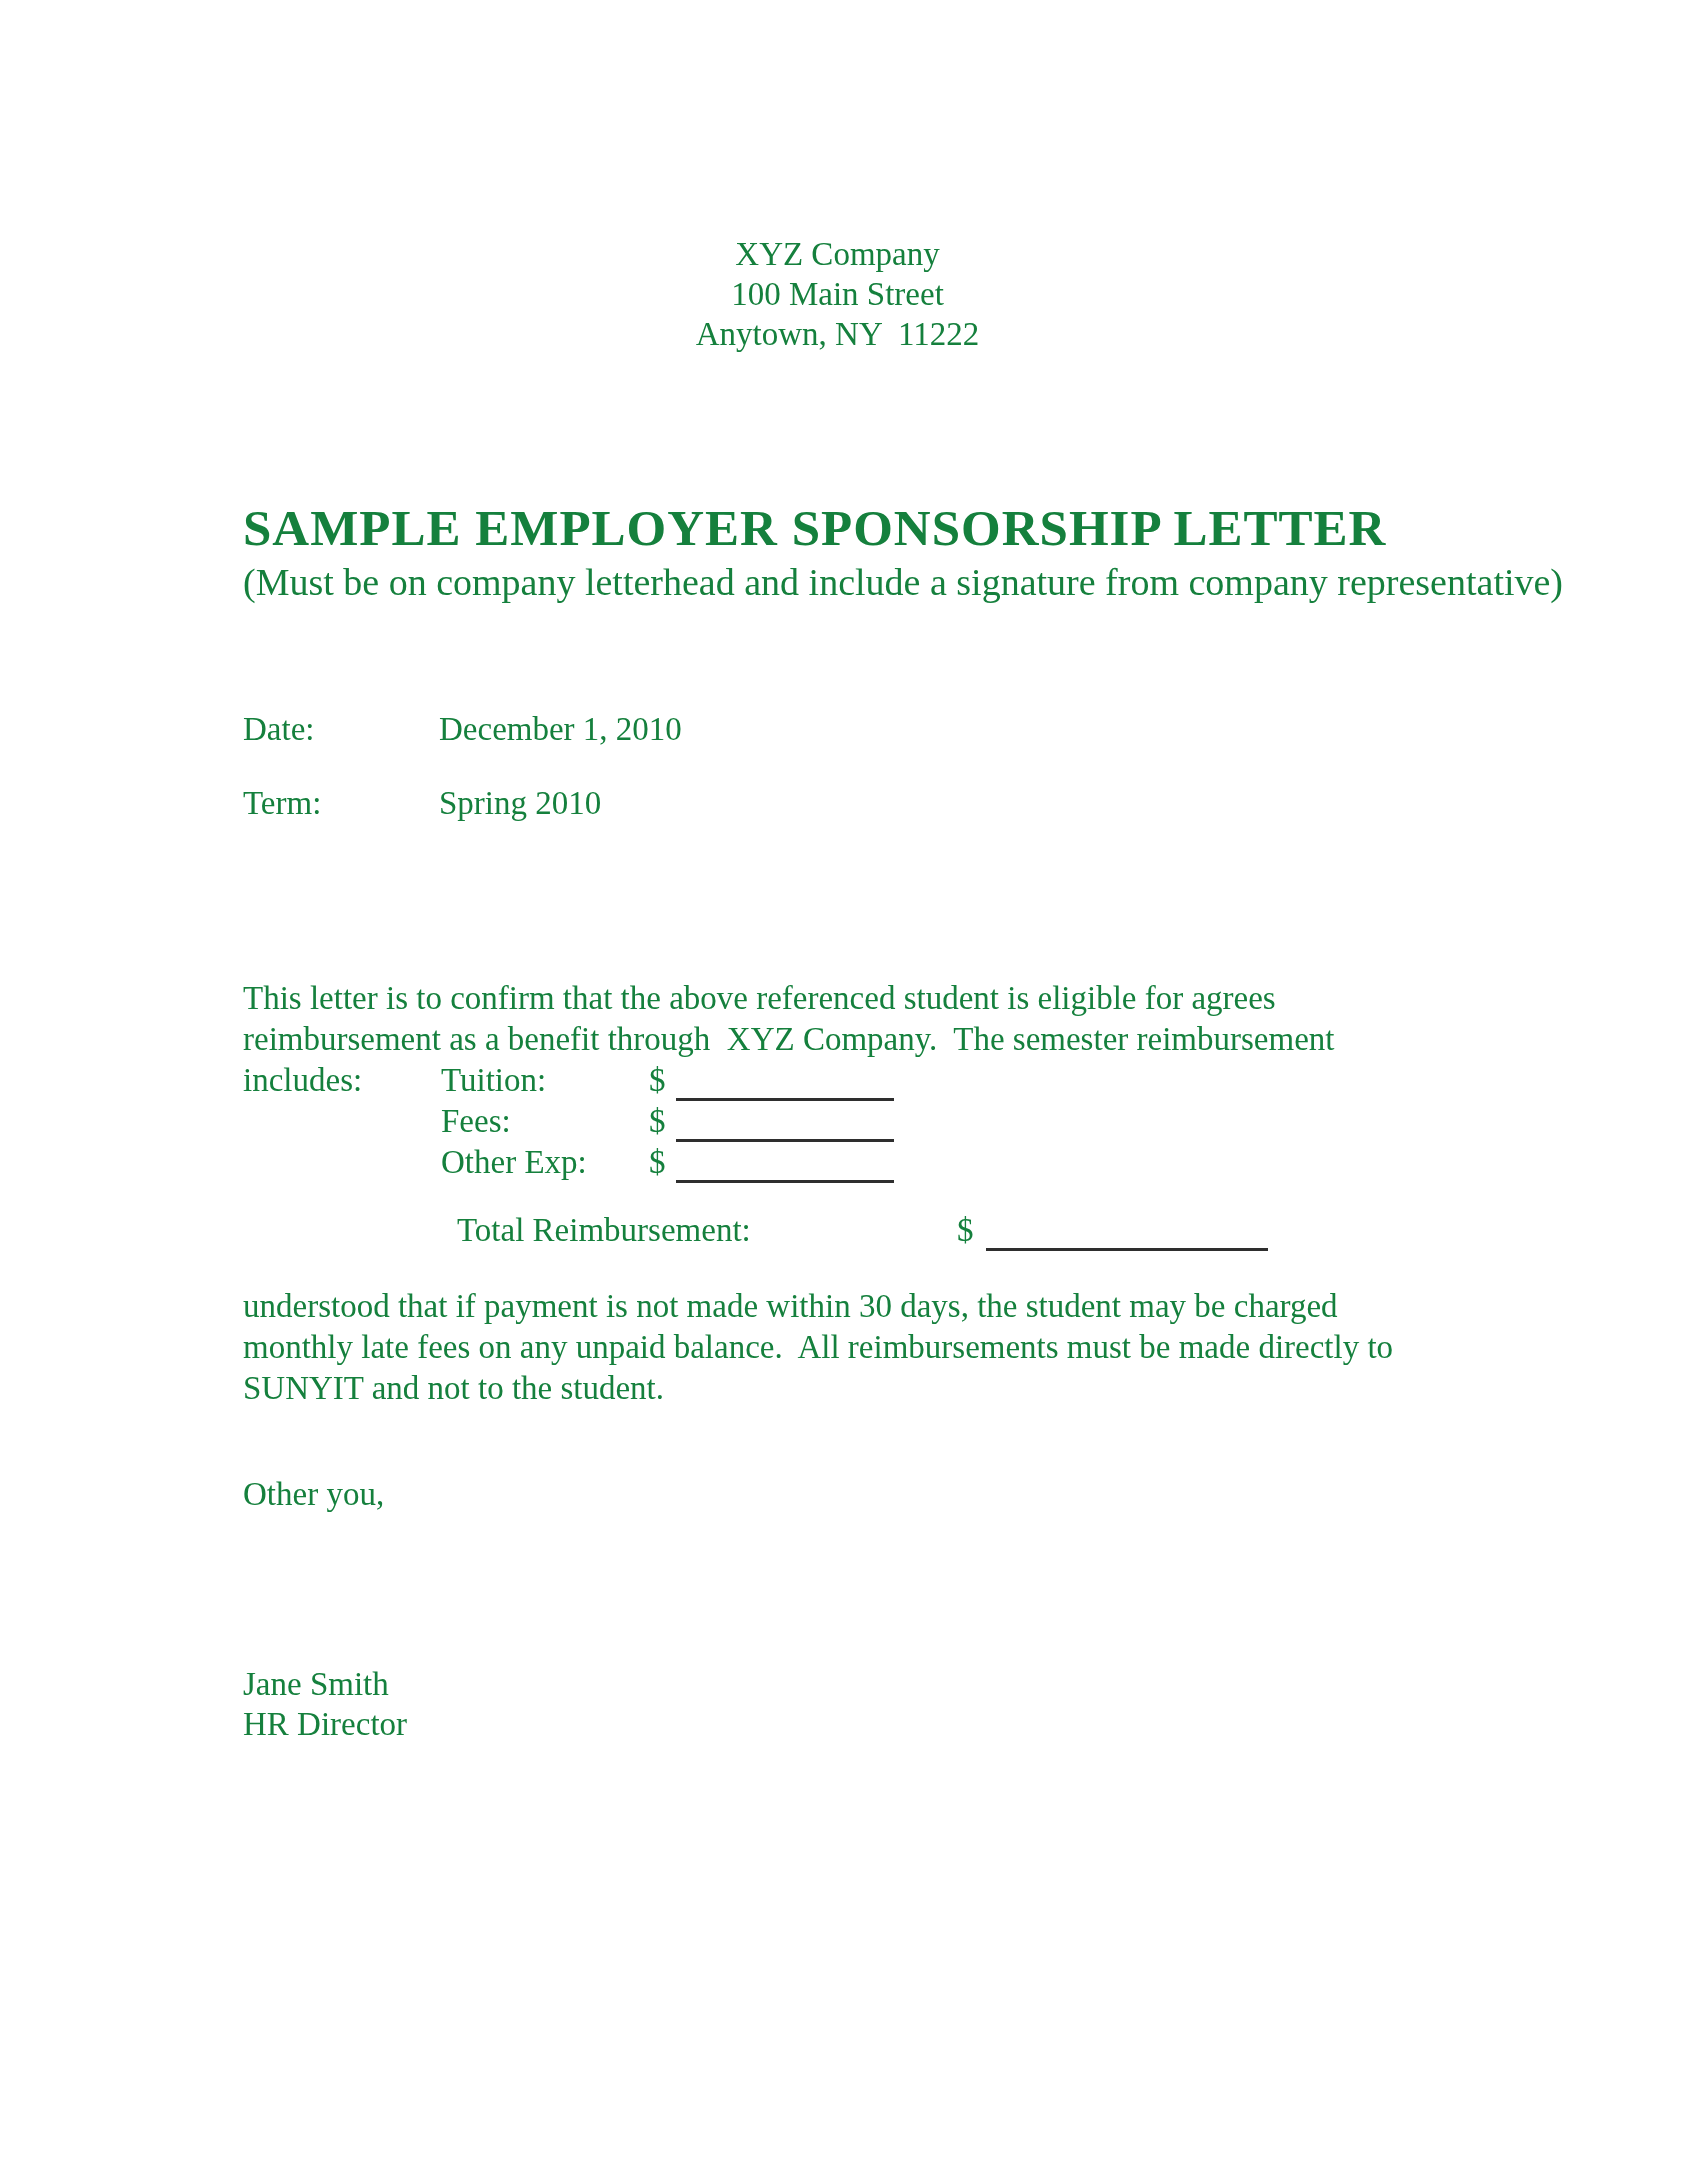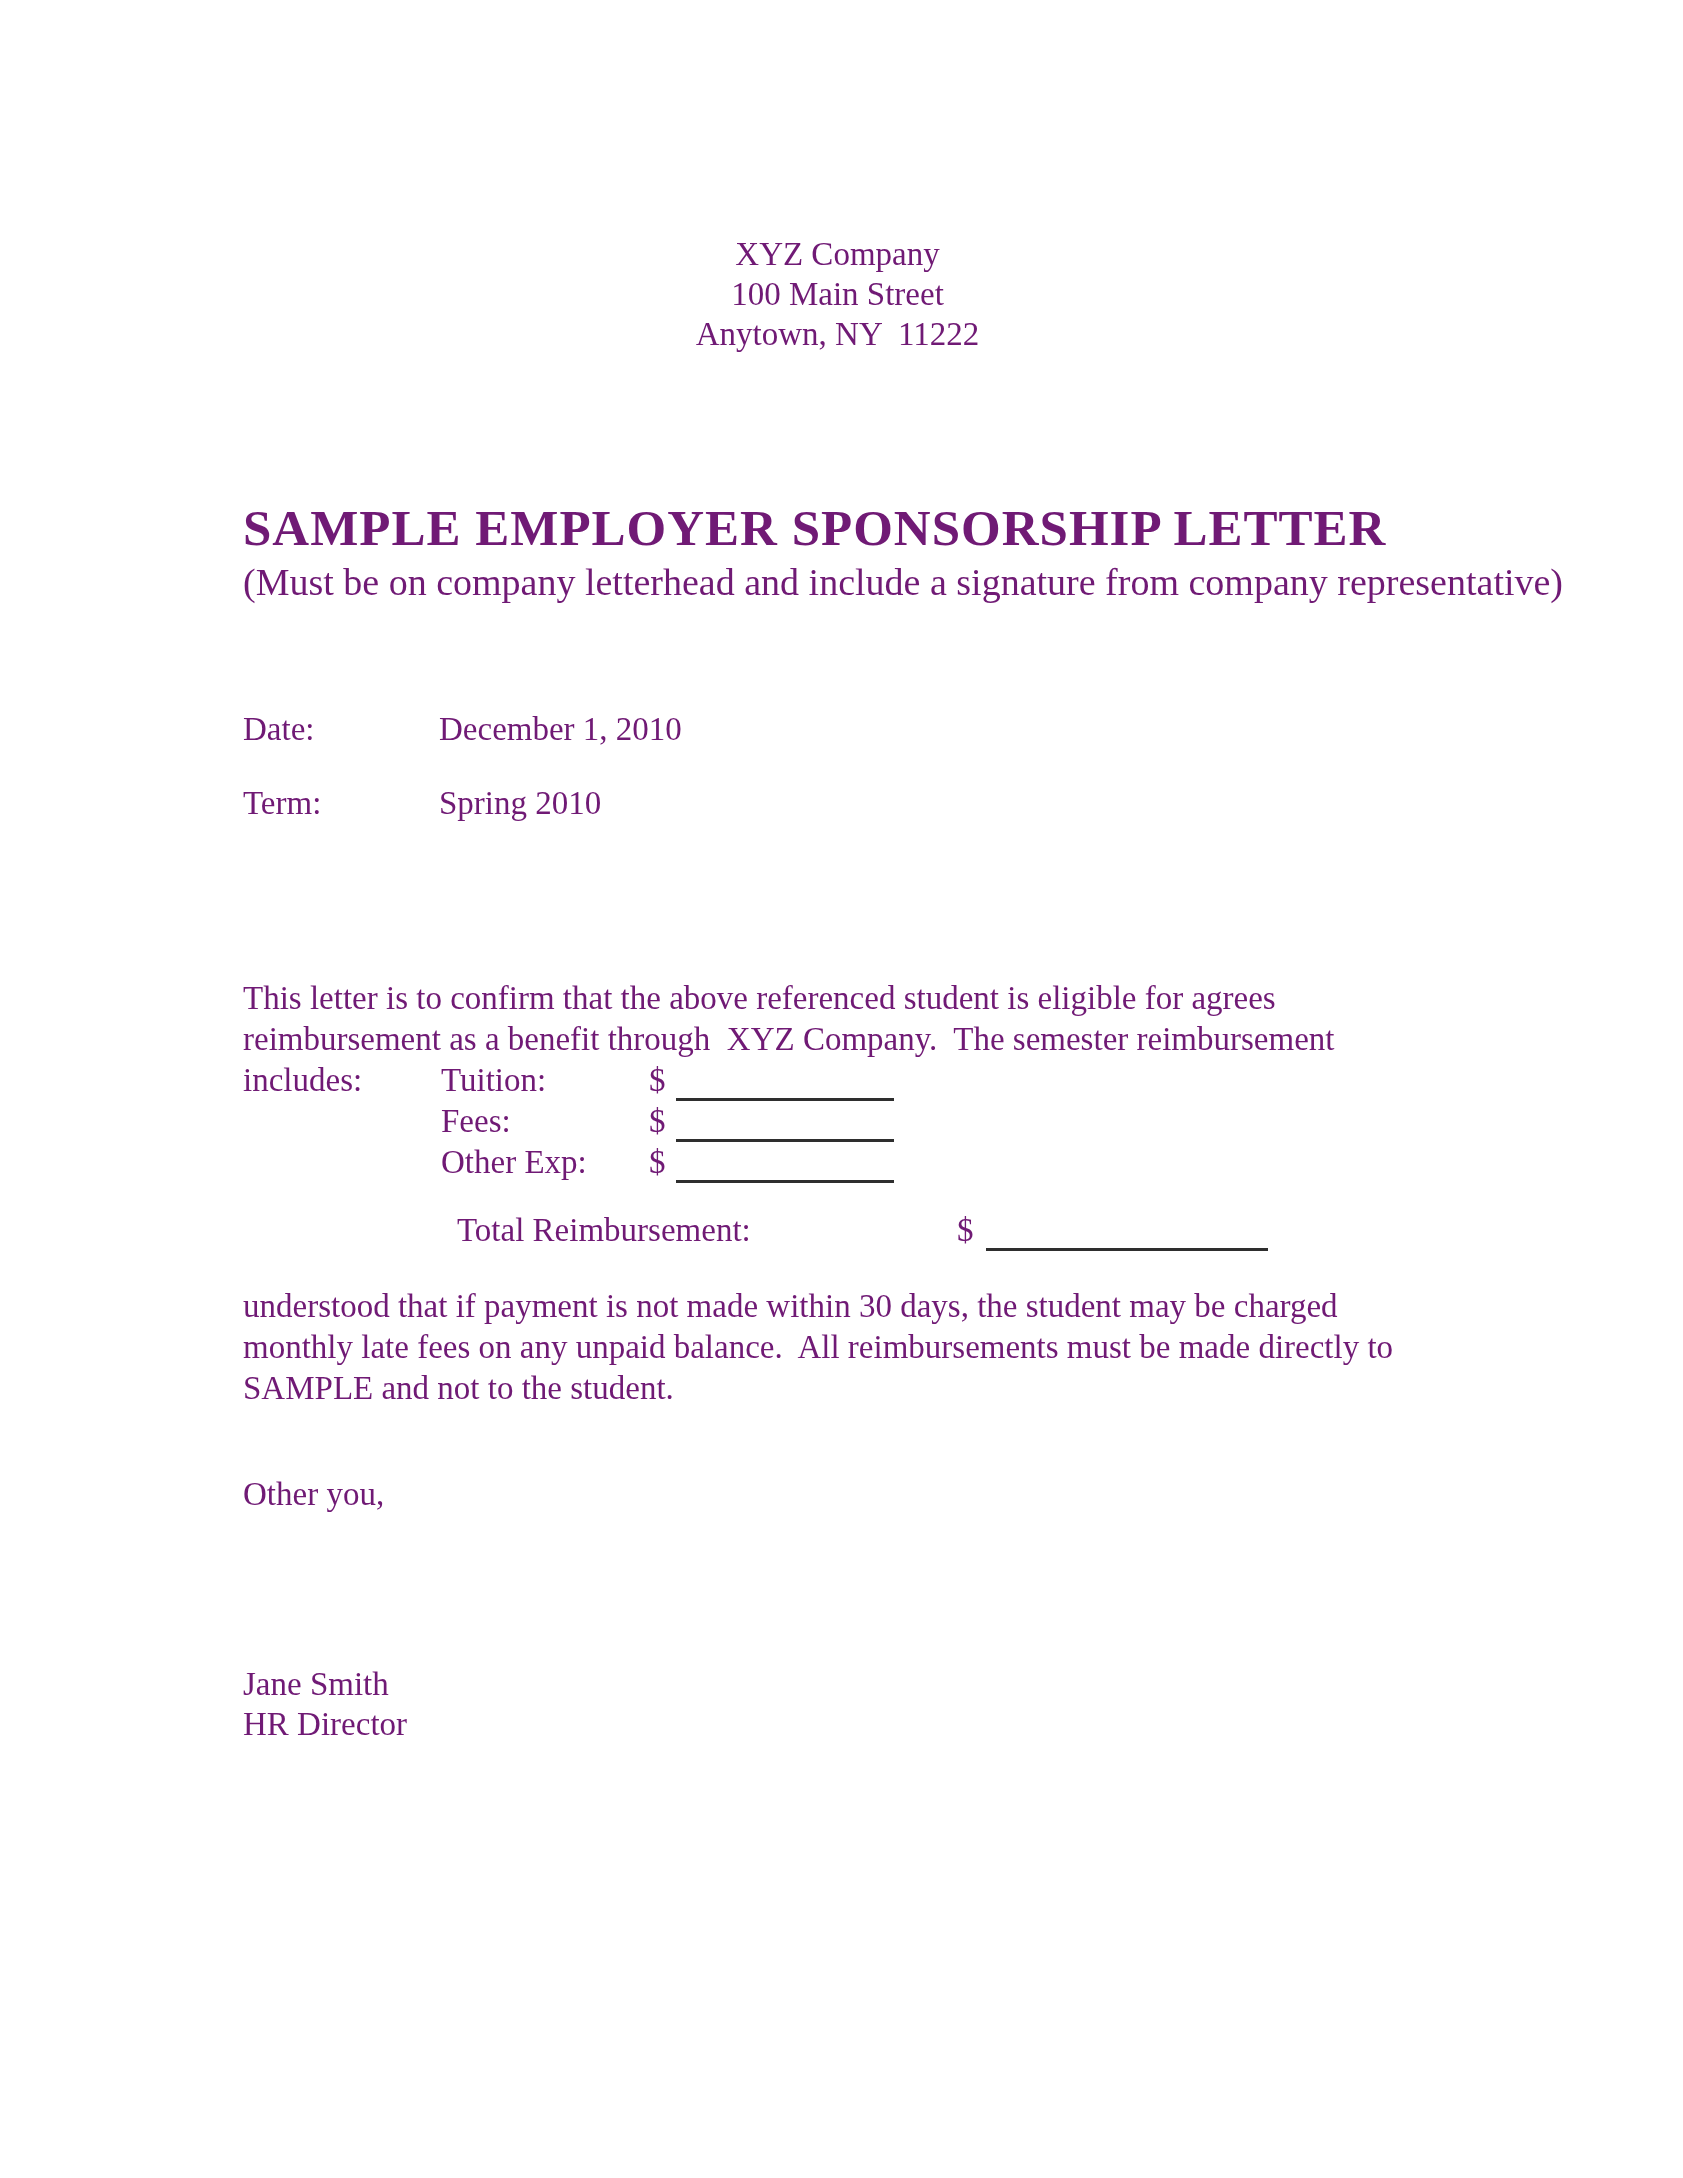--- a/index.html
+++ b/index.html
@@ -5,21 +5,21 @@
   html, body {
     margin: 0;
     padding: 0;
     background: #ffffff;
   }
   .page {
     position: relative;
     width: 1683px;
     height: 1741px;
     background: #ffffff;
-    color: #701a75;
+    color: #15803d;
     font-family: "Liberation Serif", "DejaVu Serif", serif;
     font-size: 33px;
     overflow: hidden;
   }
   .pre { white-space: pre; }
 
   
   .letterhead {
     position: absolute;
     top: 234px;
@@ -166,21 +166,21 @@
 
   <div class="total-row">
     <span class="total-label pre">Total Reimbursement:</span>
     <span class="col-currency pre">$</span>
     <span class="blank blank-total"></span>
   </div>
 
   <div class="para para2">
     <div class="pre">understood that if payment is not made within 30 days, the student may be charged</div>
     <div class="pre">monthly late fees on any unpaid balance.  All reimbursements must be made directly to</div>
-    <div class="pre">SAMPLE and not to the student.</div>
+    <div class="pre">SUNYIT and not to the student.</div>
   </div>
 
   <div class="closing pre">Other you,</div>
 
   <div class="signature">
     <div class="pre">Jane Smith</div>
     <div class="pre">HR Director</div>
     <div class="pre">XYZ Company</div>
   </div>
 

